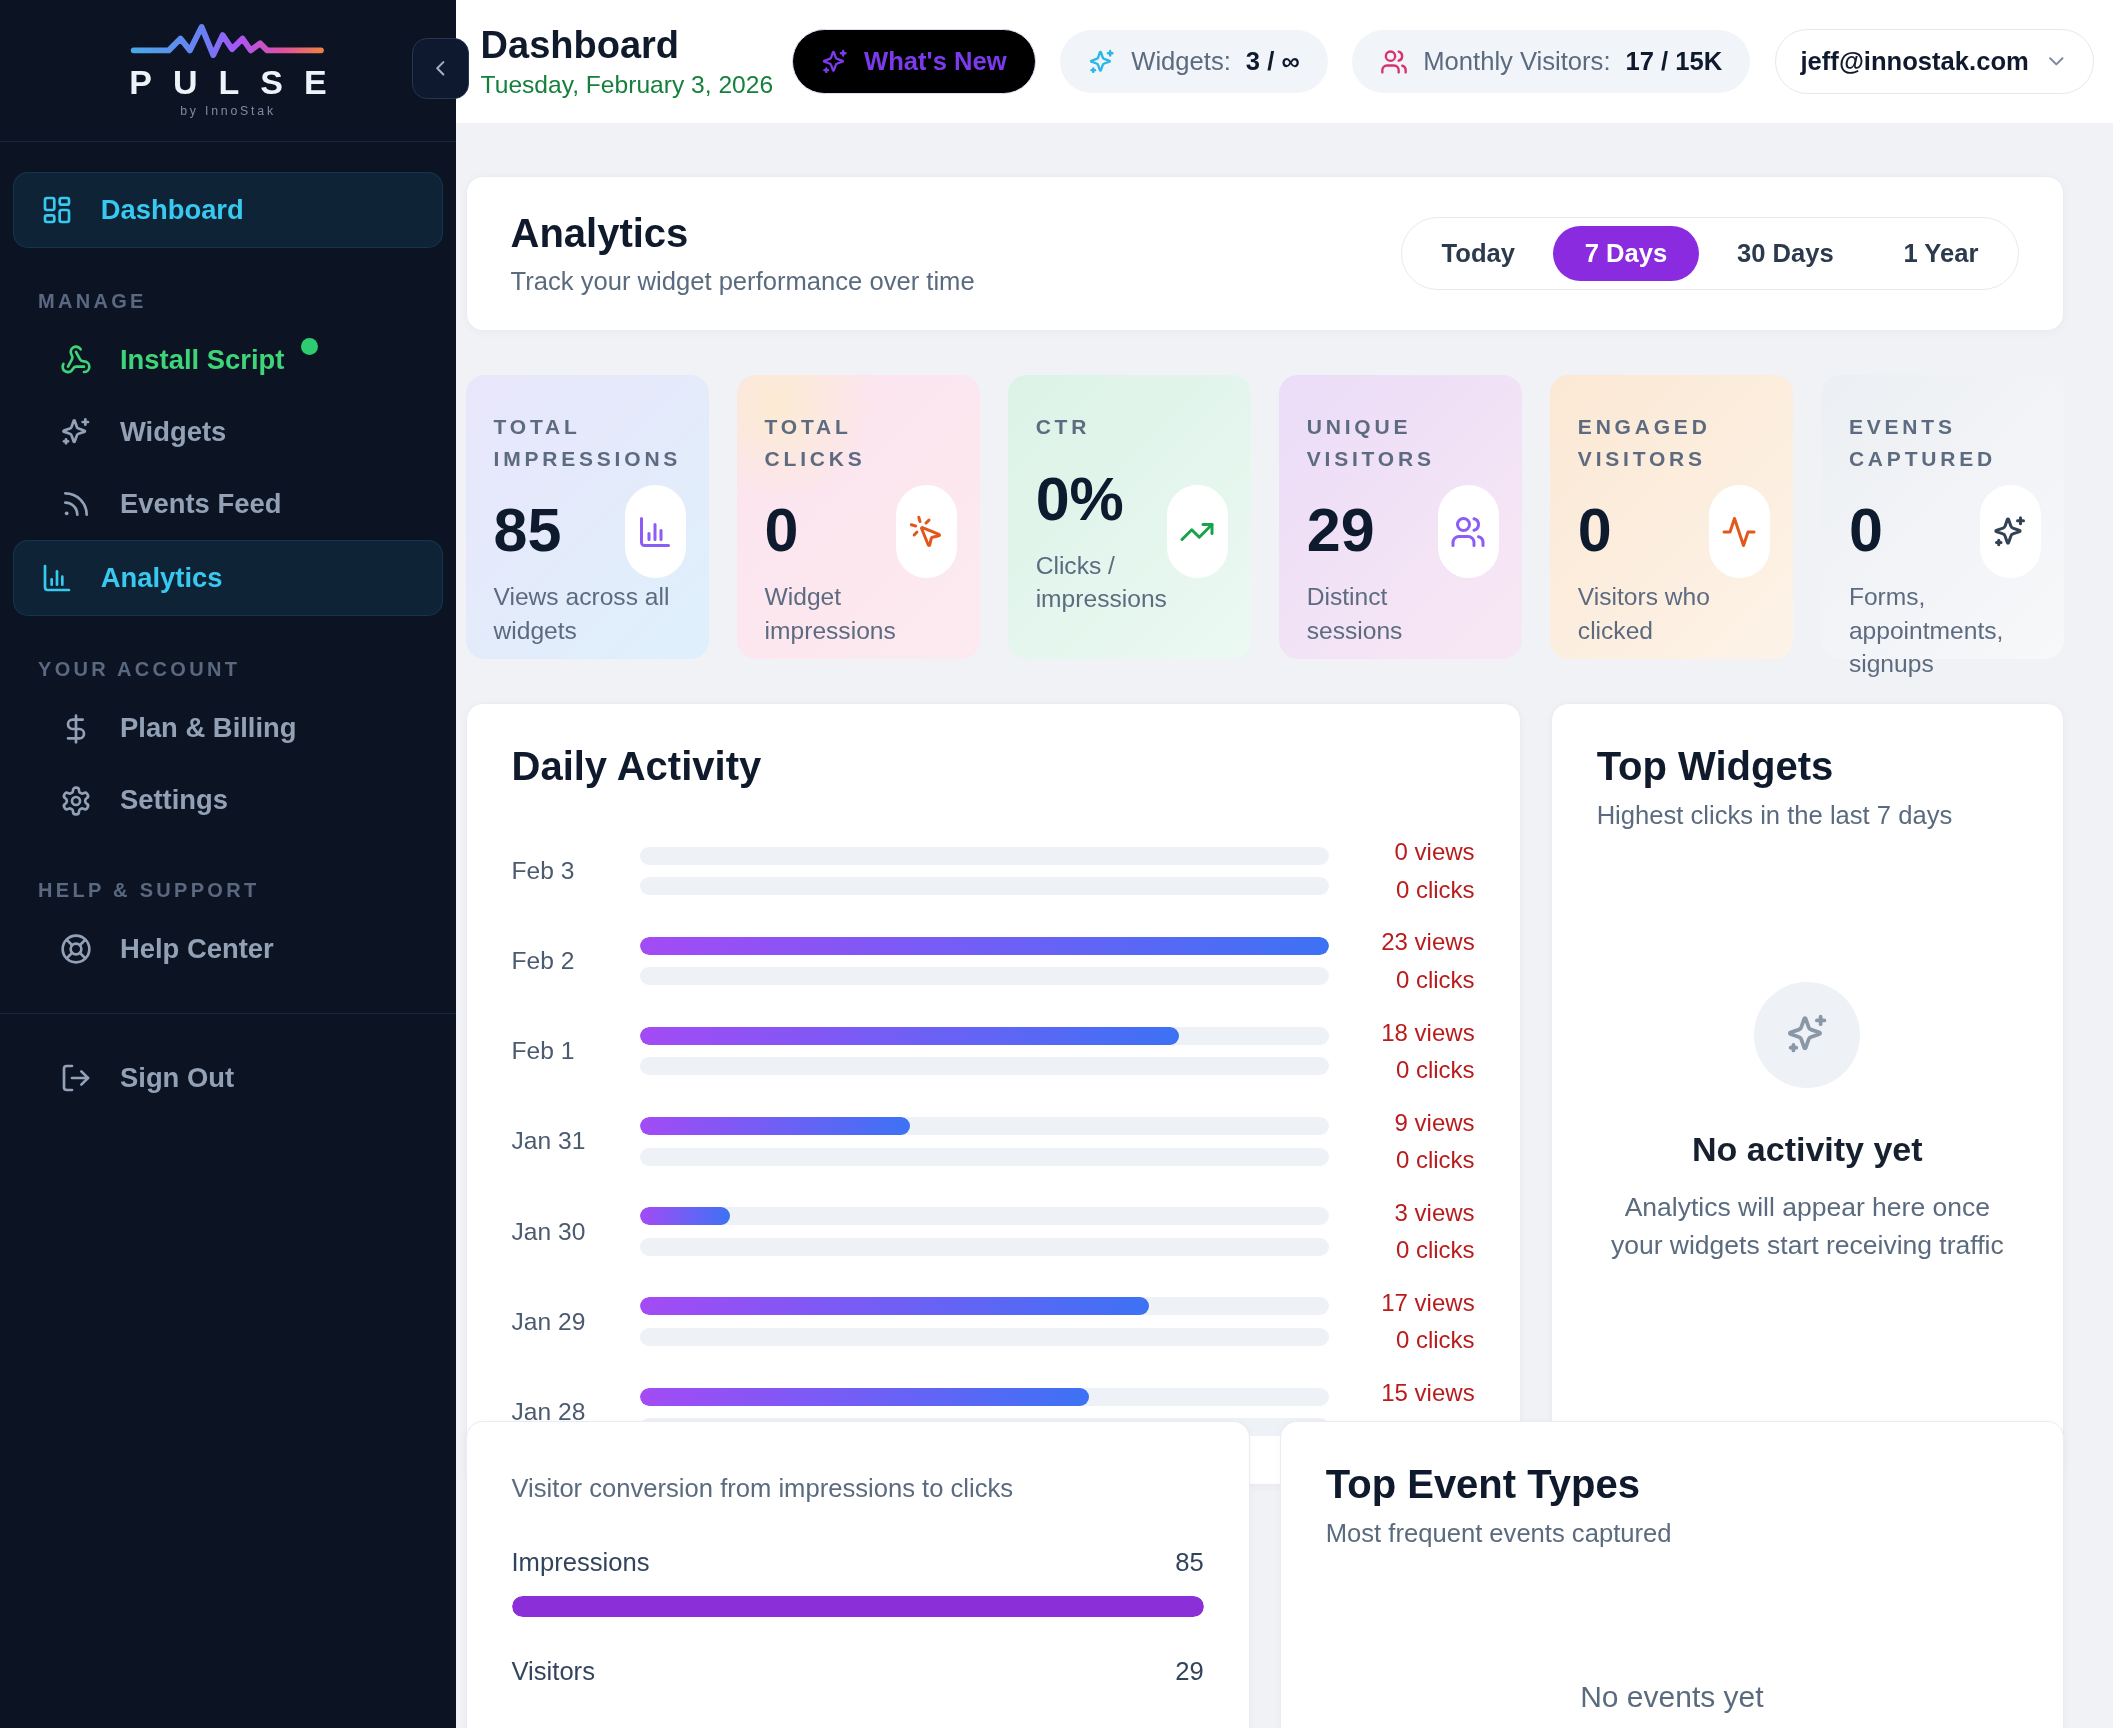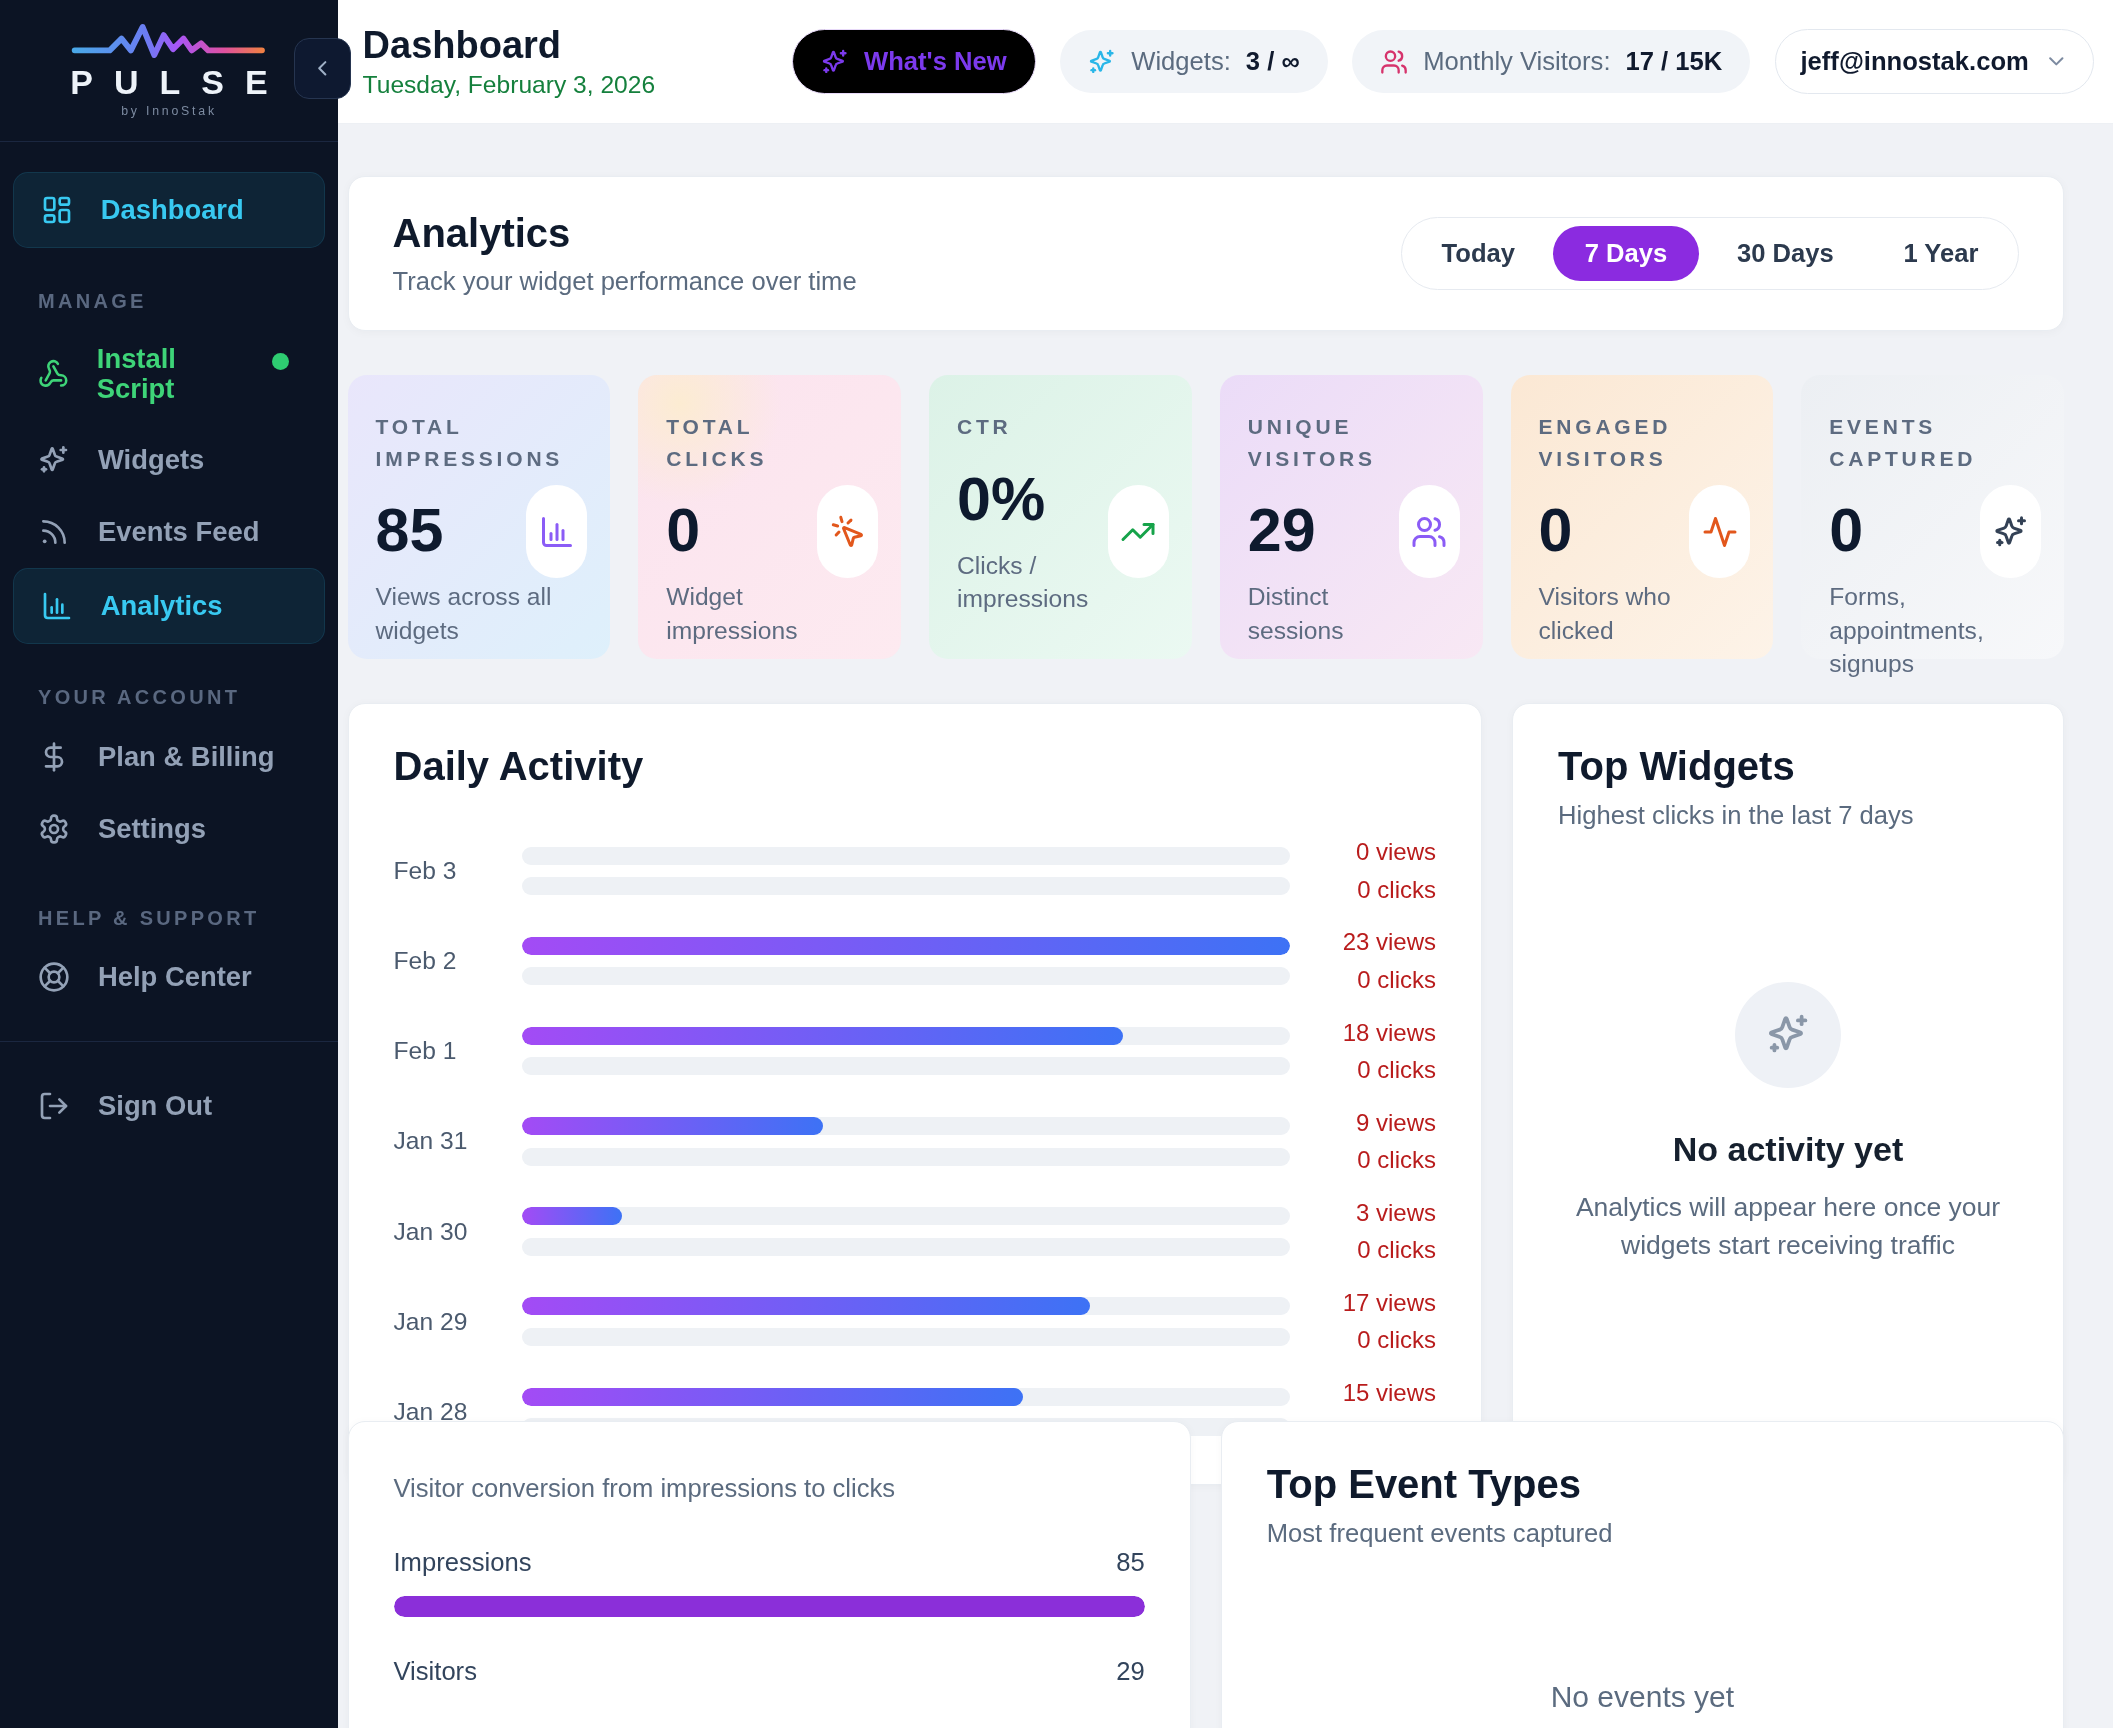--- a/index.html
+++ b/index.html
@@ -4,34 +4,34 @@
 <style>
   html,body{margin:0;padding:0}
   body{
     width:2113px;height:1729px;overflow:hidden;
     font-family:"Liberation Sans",sans-serif;
     background:#f0f2f6;color:#0f1a2c;
   }
   .app{display:flex;width:100%;height:100%}
   
   .sidebar{
-    width:338px;flex-shrink:0;background:#0c1424;position:relative;
+    width:456px;flex-shrink:0;background:#0c1424;position:relative;
     color:#93a1b6;display:flex;flex-direction:column;
   }
   .logo{display:flex;flex-direction:column;align-items:center;padding:21px 0 23px;border-bottom:0.9px solid #1b2740}
   .brand-name{font-size:34px;font-weight:600;color:#eef3f9;letter-spacing:21px;margin:1.9px 0 0 21px}
   .brand-by{font-size:12.3px;color:#7d8ba1;letter-spacing:2.8px;margin-top:1.9px}
   .collapse{
     position:absolute;top:38px;right:-13.2px;width:57px;height:61px;
     background:#0e1930;border:1.9px solid #263550;border-radius:15px;
     color:#9fb0c6;display:flex;align-items:center;justify-content:center;cursor:pointer;
   }
   .nav{padding-top:30px;flex:1}
   .nav-item{
-    display:flex;align-items:center;gap:28px;padding:20px 38px;
+    display:flex;align-items:center;gap:28px;padding:20px 60px;
     font-size:27.4px;font-weight:600;color:#93a1b6;cursor:pointer;line-height:1.1;
   }
   .nav-item.boxed{
     margin:0 13.2px;border-radius:15px;padding:21px 26.5px;
     background:rgba(47,197,241,0.09);border:0.9px solid rgba(47,197,241,0.12);
     color:#38c9f1;
   }
   .nav-item.green{color:#3ed478}
   .dot{width:17px;height:17px;border-radius:50%;background:#2ecc71;position:relative;top:-13.2px;left:-11.4px;flex-shrink:0}
   .section-title{padding:42px 38px 11.4px;font-size:20px;font-weight:700;letter-spacing:3.3px;color:#5a6880}

